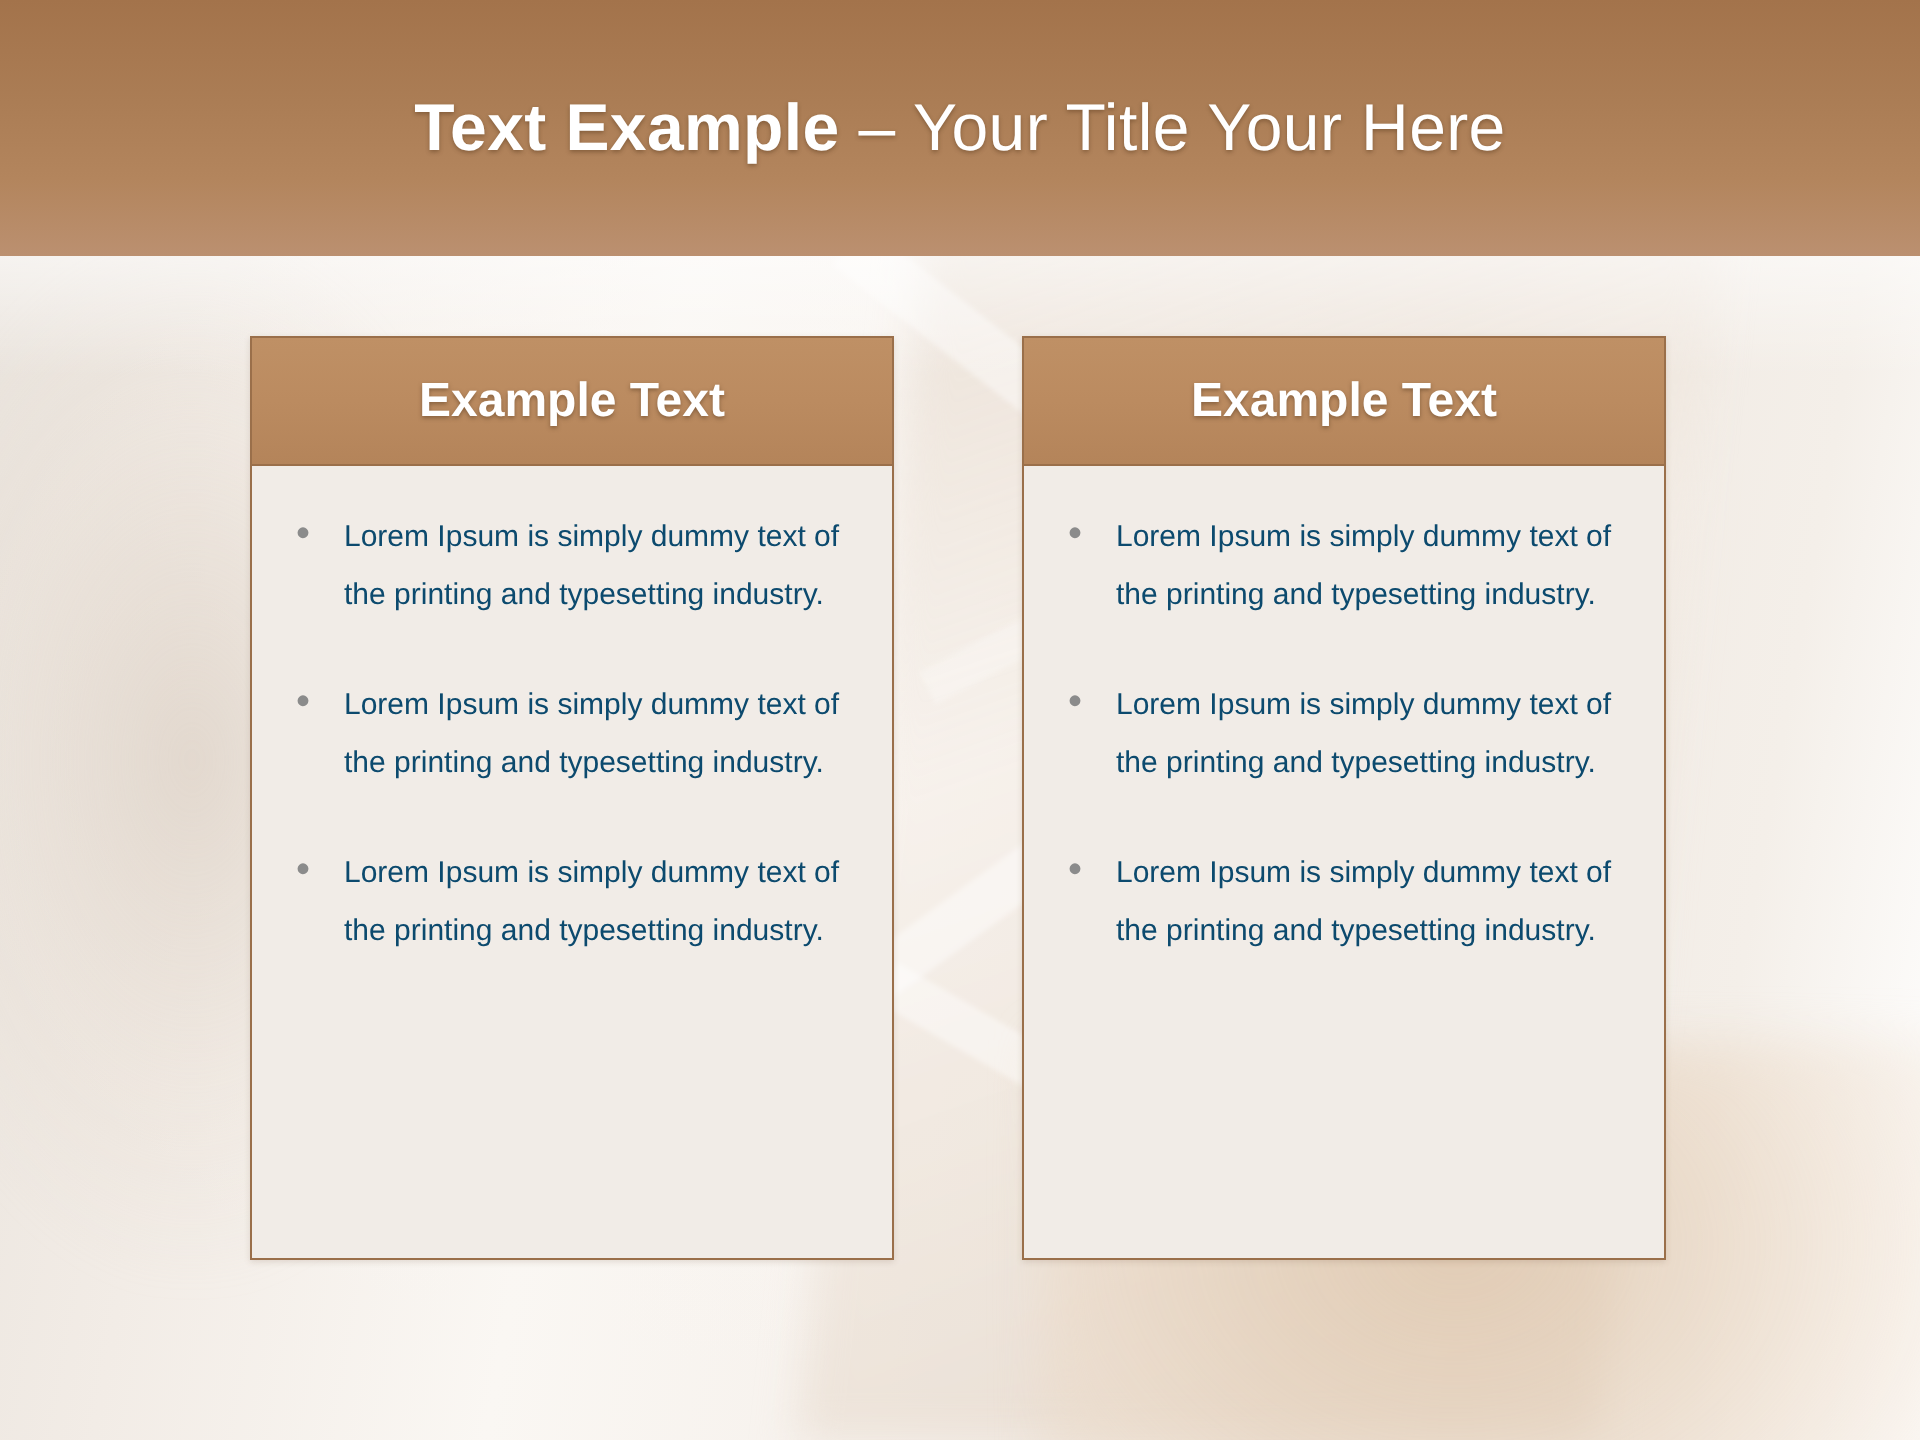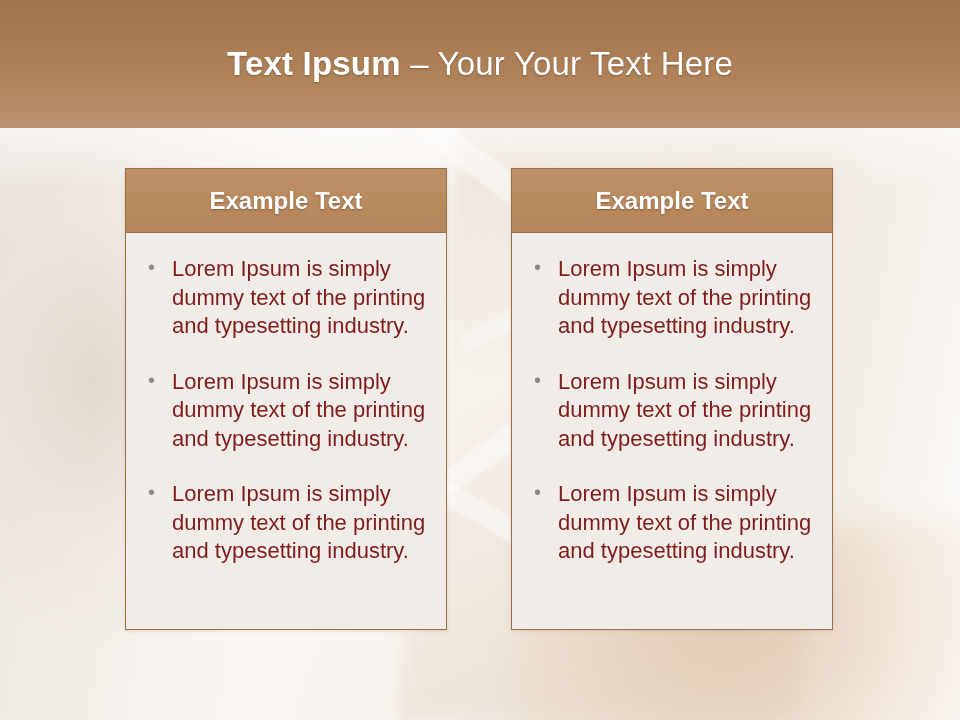--- a/index.html
+++ b/index.html
@@ -132,22 +132,22 @@
   }
   ul.bullets {
     list-style: none;
     margin: 0;
     padding: 0;
   }
   ul.bullets li {
     position: relative;
     padding-left: 32px;
     margin-bottom: 27px;
-    color: #7f1d1d;
-    font-size: 22px;
+    color: #0c4a6e;
+    font-size: 15px;
     line-height: 28.5px;
   }
   ul.bullets li:last-child { margin-bottom: 0; }
   ul.bullets li::before {
     content: "•";
     position: absolute;
     left: 8px;
     top: -2px;
     color: #8b8b8b;
     font-size: 20px;
@@ -164,21 +164,21 @@
   <div class="bg-shape-center"></div>
   <div class="bg-shape-bottom"></div>
   <div class="ribbon r1"></div>
   <div class="ribbon r2"></div>
   <div class="ribbon r3"></div>
   <div class="ribbon r4"></div>
   <div class="bg-sheen"></div>
 
   <div class="title-bar">
     <div class="title-text">
-      <span class="bold">Text Ipsum</span><span class="light"> – </span><span class="light">Your Your Text Here</span>
+      <span class="bold">Text Example</span><span class="light"> – </span><span class="light">Your Title Your Here</span>
     </div>
   </div>
 
   <div class="box left">
     <div class="box-header">
       <span class="box-header-text">Example Text</span>
     </div>
     <div class="box-body">
       <ul class="bullets">
         <li>Lorem Ipsum is simply dummy text of the printing and typesetting industry.</li>

